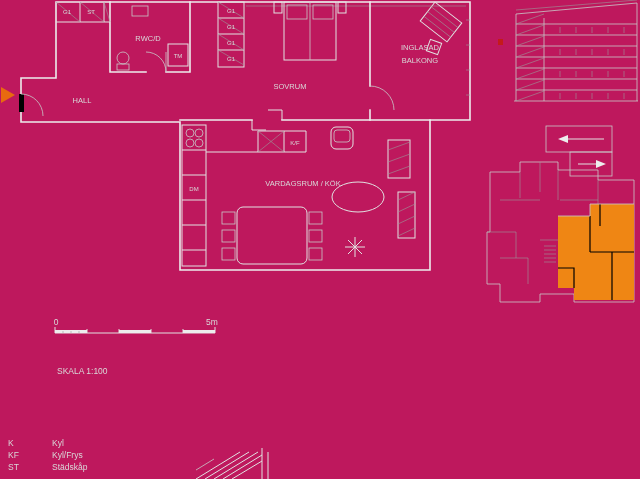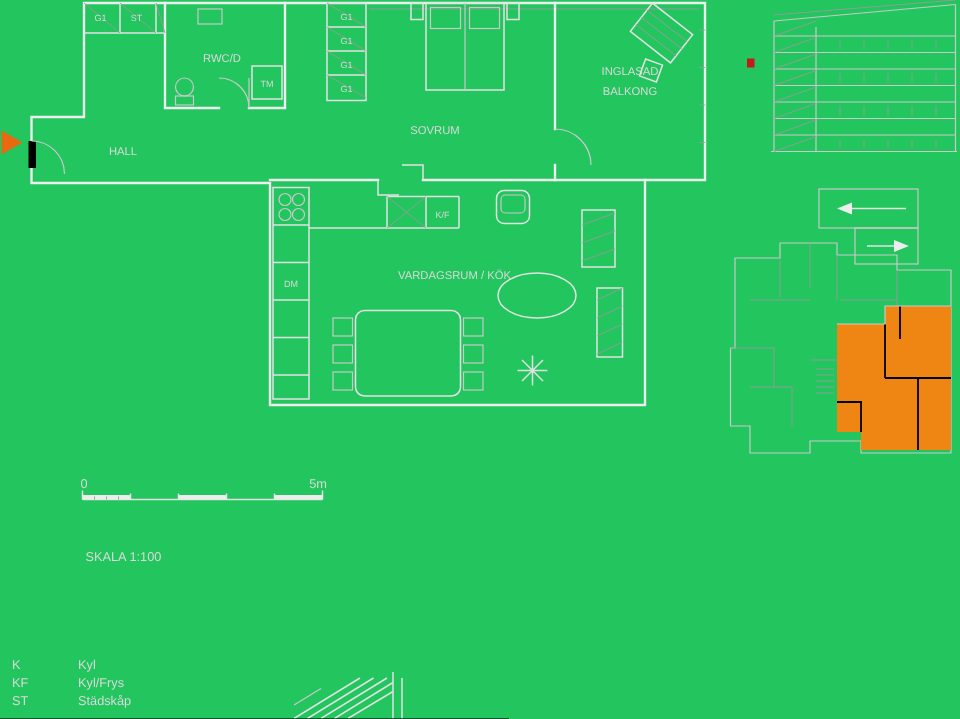--- a/index.html
+++ b/index.html
@@ -1,16 +1,16 @@
 <!DOCTYPE html>
 <html><head>
 <meta charset="utf-8">
 <style>
   html,body{margin:0;padding:0;background:#000;}
-  .sheet{position:relative;width:640px;height:479px;background:#22c55e;overflow:hidden;}
+  .sheet{position:relative;width:640px;height:479px;background:#be185d;overflow:hidden;}
   svg{display:block;}
   .wall{stroke:#ededed;stroke-width:1.6;fill:none;stroke-linejoin:miter;stroke-linecap:square;}
   .w1{stroke:#e2e2e2;stroke-width:1;fill:none;}
   .thin{stroke:#c9c9c9;stroke-width:0.8;fill:none;}
   .dim{stroke:#9a9a9a;stroke-width:0.6;fill:none;}
   .blk{stroke:#000000;stroke-width:1.2;fill:none;}
   text{font-family:"Liberation Sans", sans-serif;fill:#d9d9d9;}
   .t6{font-size:6px;}
   .t7{font-size:7.5px;}
   .t8{font-size:8.5px;}

